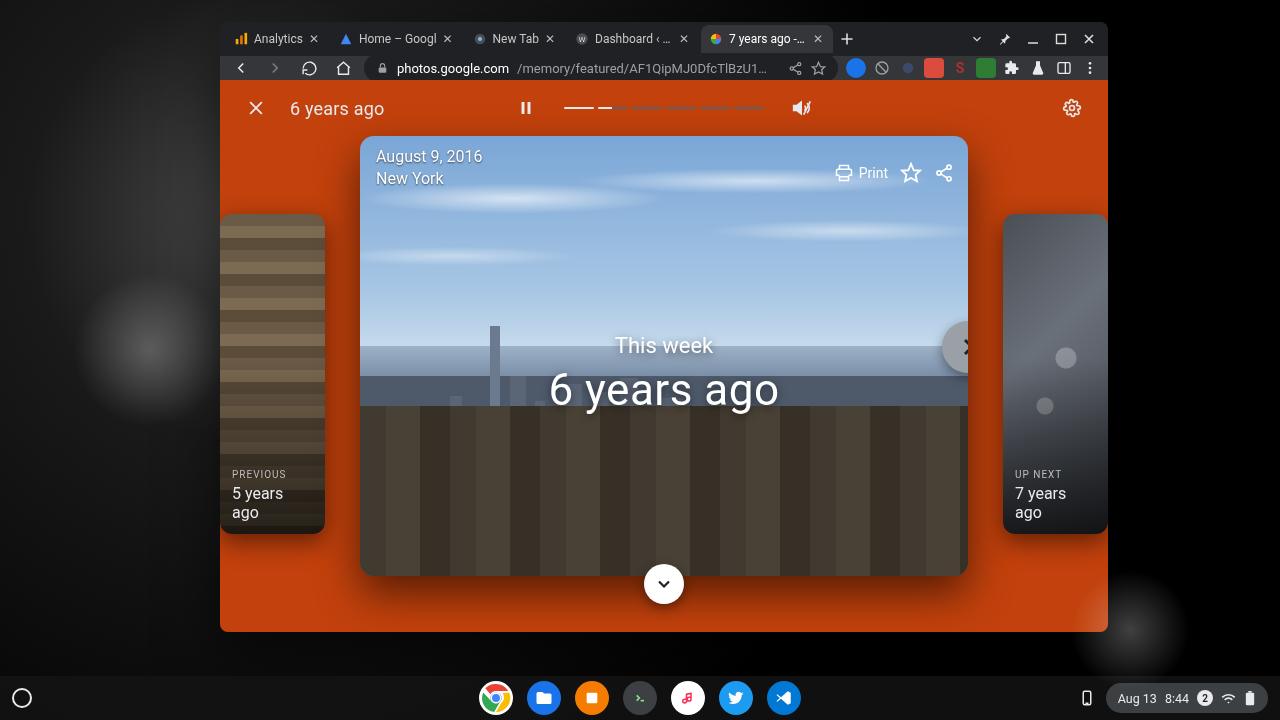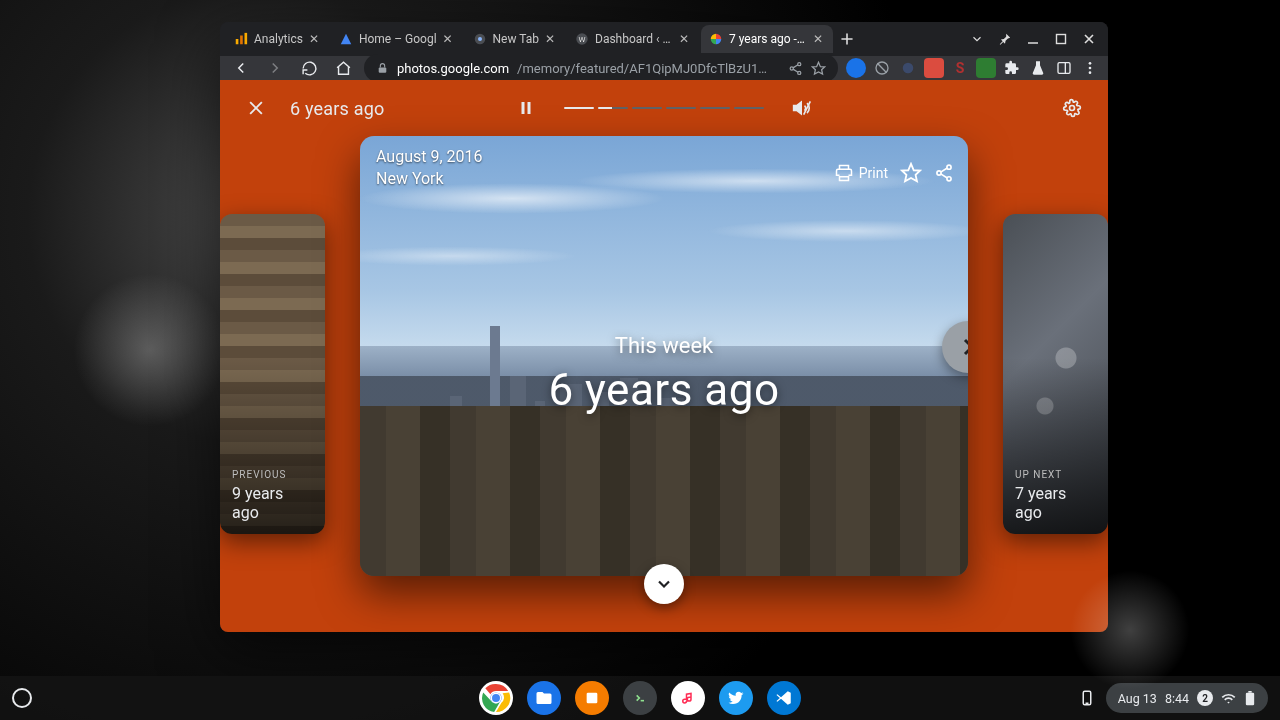--- a/index.html
+++ b/index.html
@@ -356,21 +356,21 @@
         <svg width="20" height="20" viewBox="0 0 24 24" fill="none" stroke="#e8eaed" stroke-width="2">
             <circle cx="12" cy="12" r="3"></circle>
             <path d="M19.4 15a1 1 0 0 0 .2 1.1l.1.1a2 2 0 1 1-2.8 2.8l-.1-.1a1 1 0 0 0-1.1-.2 1 1 0 0 0-.6.9V20a2 2 0 0 1-4 0v-.1a1 1 0 0 0-.7-.9 1 1 0 0 0-1.1.2l-.1.1a2 2 0 1 1-2.8-2.8l.1-.1a1 1 0 0 0 .2-1.1 1 1 0 0 0-.9-.6H4a2 2 0 0 1 0-4h.1a1 1 0 0 0 .9-.7 1 1 0 0 0-.2-1.1l-.1-.1a2 2 0 1 1 2.8-2.8l.1.1a1 1 0 0 0 1.1.2h0a1 1 0 0 0 .6-.9V4a2 2 0 0 1 4 0v.1a1 1 0 0 0 .6.9h0a1 1 0 0 0 1.1-.2l.1-.1a2 2 0 1 1 2.8 2.8l-.1.1a1 1 0 0 0-.2 1.1v0a1 1 0 0 0 .9.6H20a2 2 0 0 1 0 4h-.1a1 1 0 0 0-.9.6z"></path>
           </svg>
       </div>
     </div>
 
     <div class="stage">
       <div class="peek left">
         <div class="hint">PREVIOUS</div>
-        <div class="lab">9 years ago</div>
+        <div class="lab">5 years ago</div>
       </div>
 
       <div class="card">
         <div class="clouds"></div>
         <div class="buildings towers">
           <div class="b" style="left:90px;width:12px;height:40px"></div>
           <div class="b" style="left:150px;width:16px;height:60px"></div>
           <div class="b" style="left:175px;width:10px;height:35px"></div>
           <div class="b" style="left:200px;width:22px;height:52px"></div>
           <div class="b" style="left:235px;width:14px;height:44px"></div>

